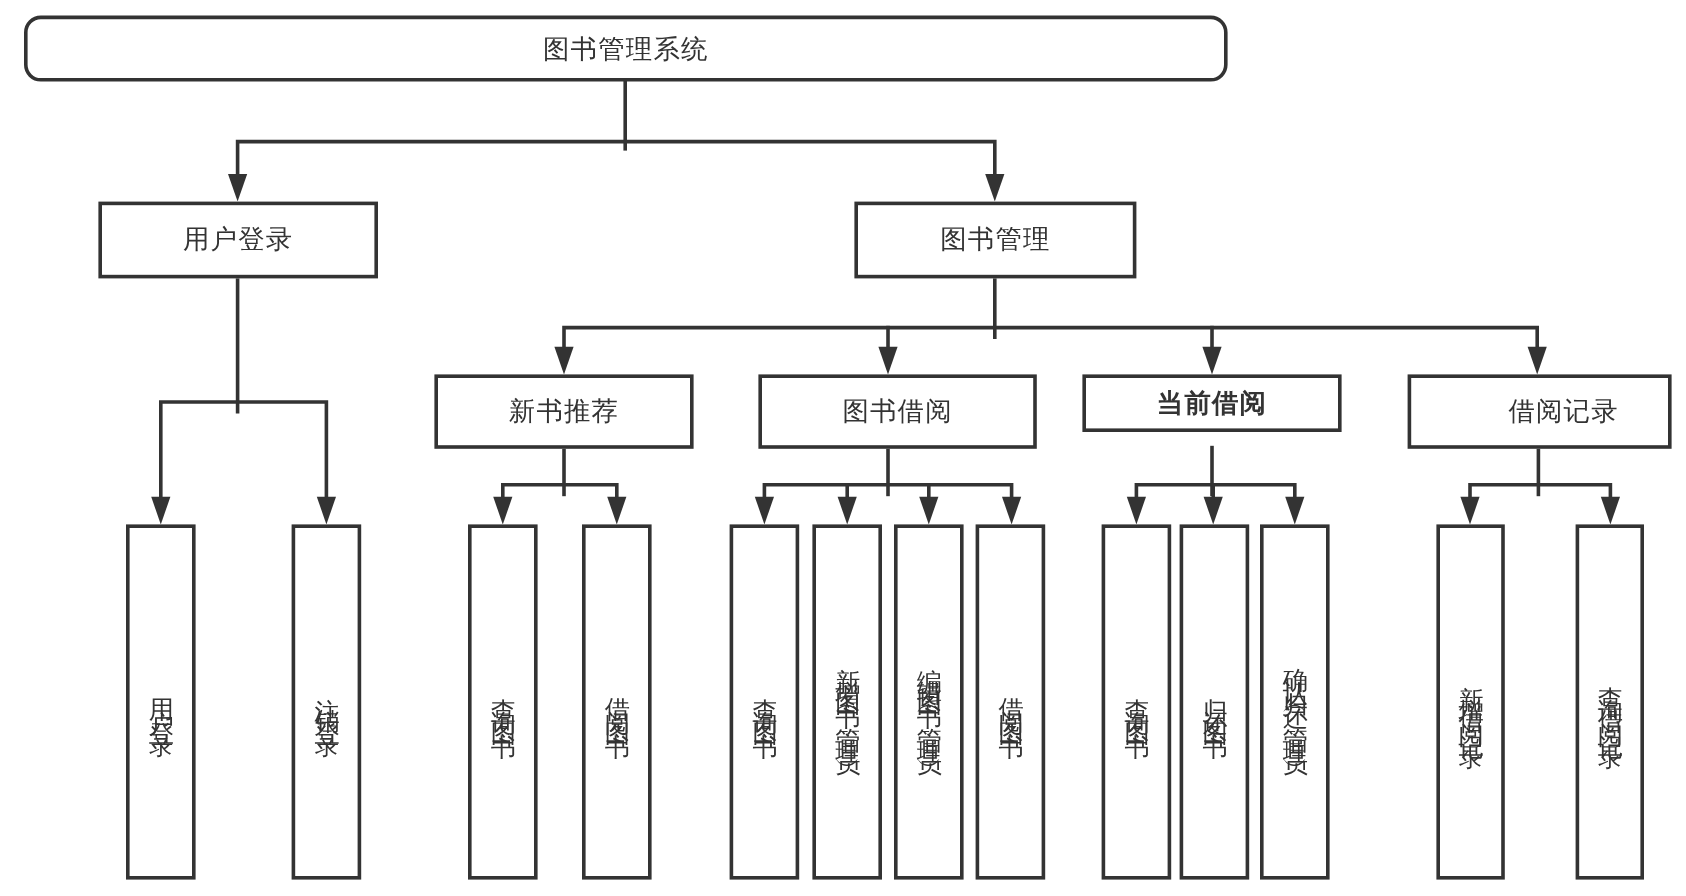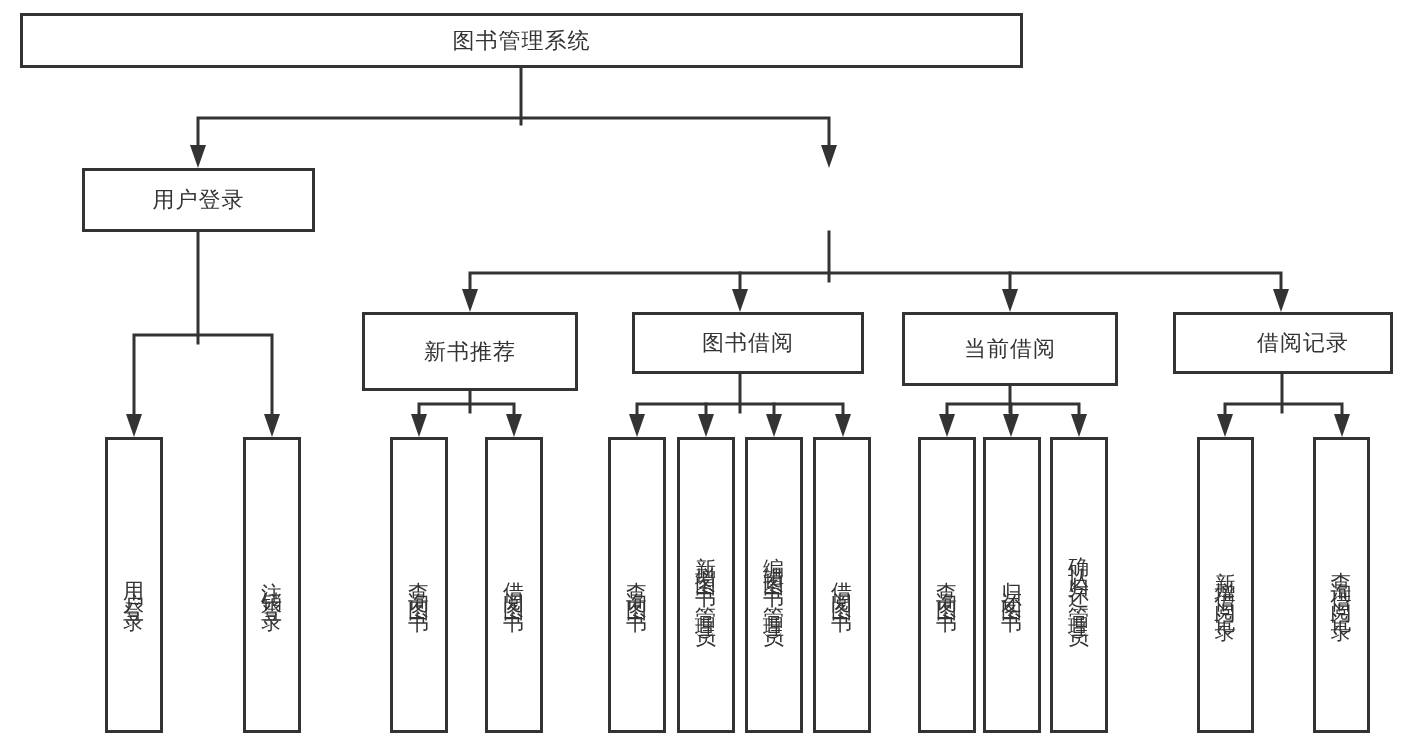--- a/index.html
+++ b/index.html
@@ -90,35 +90,38 @@
       <polygon points="766,414 782,414 774,437"></polygon>
       <polygon points="835,414 851,414 843,437"></polygon>
       <polygon points="939,414 955,414 947,437"></polygon>
       <polygon points="1003,414 1019,414 1011,437"></polygon>
       <polygon points="1071,414 1087,414 1079,437"></polygon>
       <polygon points="1217,414 1233,414 1225,437"></polygon>
       <polygon points="1334,414 1350,414 1342,437"></polygon>
     </g>
   </svg>
 
-  <div class="box" style="left:20px; top:13px; width:1003px; height:55px;">
+  <div class="box" style="left:20px; top:13px; width:1003px; height:55px;border-radius:14px;">
     <span class="h-label">图书管理系统</span>
   </div>
 
   <div class="box" style="left:82px; top:168px; width:233px; height:64px;">
     <span class="h-label">用户登录</span>
   </div>
+  <div class="box" style="left:712px; top:168px; width:235px; height:64px;">
+    <span class="h-label">图书管理</span>
+  </div>
 
-  <div class="box" style="left:362px; top:312px; width:216px; height:79px;">
+  <div class="box" style="left:362px; top:312px; width:216px; height:62px;">
     <span class="h-label">新书推荐</span>
   </div>
   <div class="box" style="left:632px; top:312px; width:232px; height:62px;">
     <span class="h-label">图书借阅</span>
   </div>
-  <div class="box" style="left:902px; top:312px; width:216px; height:74px;">
+  <div class="box" style="left:902px; top:312px; width:216px; height:48px;font-weight:bold;">
     <span class="h-label">当前借阅</span>
   </div>
   <div class="box" style="left:1173px; top:312px; width:220px; height:62px;padding-left:40px;">
     <span class="h-label">借阅记录</span>
   </div>
 
   <div class="box v-box" style="left:105px; top:437px; width:58px; height:296px;">
     <span class="v-label">用户登录</span>
   </div>
   <div class="box v-box" style="left:243px; top:437px; width:58px; height:296px;">

